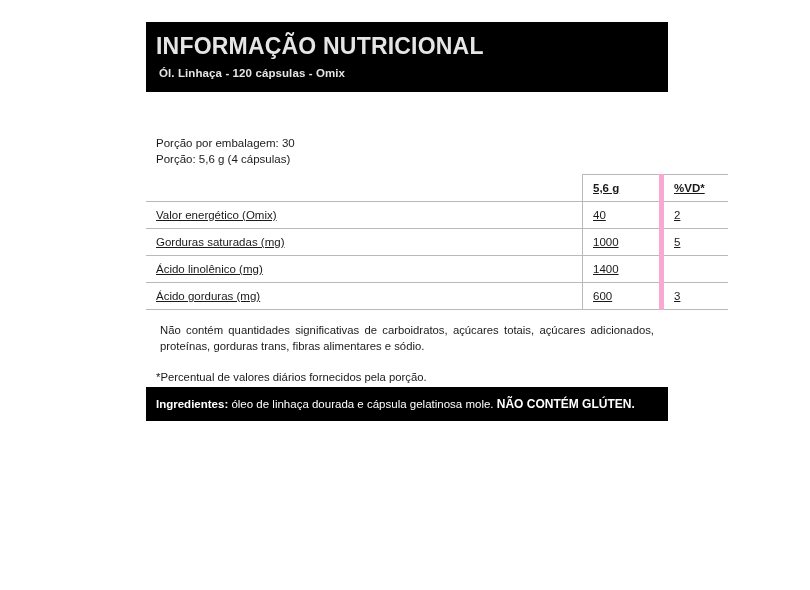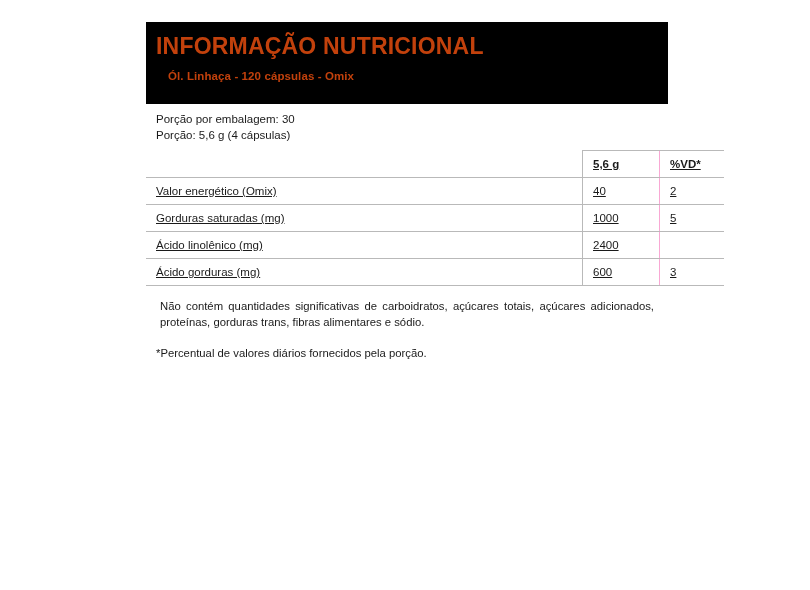--- a/index.html
+++ b/index.html
@@ -18,42 +18,43 @@
   .label-wrap {
     position: absolute;
     left: 146px;
     top: 22px;
     width: 522px;
   }
 
   
   .header {
     background: #000000;
-    color: #c2410c;
+    color: #e5e5e5;
     padding: 12px 10px 10px 10px;
     box-sizing: border-box;
   }
   .header-title {
     font-size: 23px;
     font-weight: bold;
     letter-spacing: 0.2px;
     line-height: 1.05;
     margin: 0 0 9px 0;
   }
   .header-sub {
     font-size: 11.5px;
     font-weight: bold;
-    margin: 12px;
+    margin: 3px;
     letter-spacing: 0.1px;
   }
 
   
   .portions {
     padding: 7px 10px 6px 10px;
     box-sizing: border-box;
+    margin-top: 36px;
   }
   .portions div {
     font-size: 11.5px;
     line-height: 1.42;
     color: #1a1a1a;
   }
 
   
   table.nutri {
     width: 100%;
@@ -72,21 +73,21 @@
     vertical-align: middle;
     height: 11px;
     text-decoration: underline;
   }
   table.nutri tr.head th {
     font-weight: bold;
     border-top: 1px solid #b9b9b9;
   }
   table.nutri .col-name { width: 418px; border-left: none; }
   table.nutri .col-amt  { width: 58px;  border-left: 1px solid #b9b9b9; }
-  table.nutri .col-vd   { width: 46px;  border-left: 1px solid #f9a8d4; }
+  table.nutri .col-vd   { width: 46px;  border-left: 5px solid #f9a8d4; }
 
   table.nutri tr.head .col-name { border-top: none; border-bottom: 1px solid #b9b9b9;}
 
   
   .notes {
     padding: 8px 10px 0 10px;
     box-sizing: border-box;
   }
   .note-justify {
     font-size: 11.3px;
@@ -141,30 +142,33 @@
         <td class="col-amt">40</td>
         <td class="col-vd">2</td>
       </tr>
       <tr>
         <td class="col-name">Gorduras saturadas (mg)</td>
         <td class="col-amt">1000</td>
         <td class="col-vd">5</td>
       </tr>
       <tr>
         <td class="col-name">Ácido linolênico (mg)</td>
-        <td class="col-amt">2400</td>
+        <td class="col-amt">1400</td>
         <td class="col-vd"></td>
       </tr>
       <tr>
         <td class="col-name">Ácido gorduras (mg)</td>
         <td class="col-amt">600</td>
         <td class="col-vd">3</td>
       </tr>
     </tbody>
   </table>
 
   <div class="notes">
     <p class="note-justify">Não contém quantidades significativas de carboidratos, açúcares totais, açúcares adicionados, proteínas, gorduras trans, fibras alimentares e sódio.</p>
     <p class="note-daily">*Percentual de valores diários fornecidos pela porção.</p>
   </div>
 
+  <div class="ingredients">
+    <b>Ingredientes:</b><span> óleo de linhaça dourada e cápsula gelatinosa mole. </span><span class="gluten">NÃO CONTÉM GLÚTEN.</span>
+  </div>
 
 </div>
 
 </body></html>

